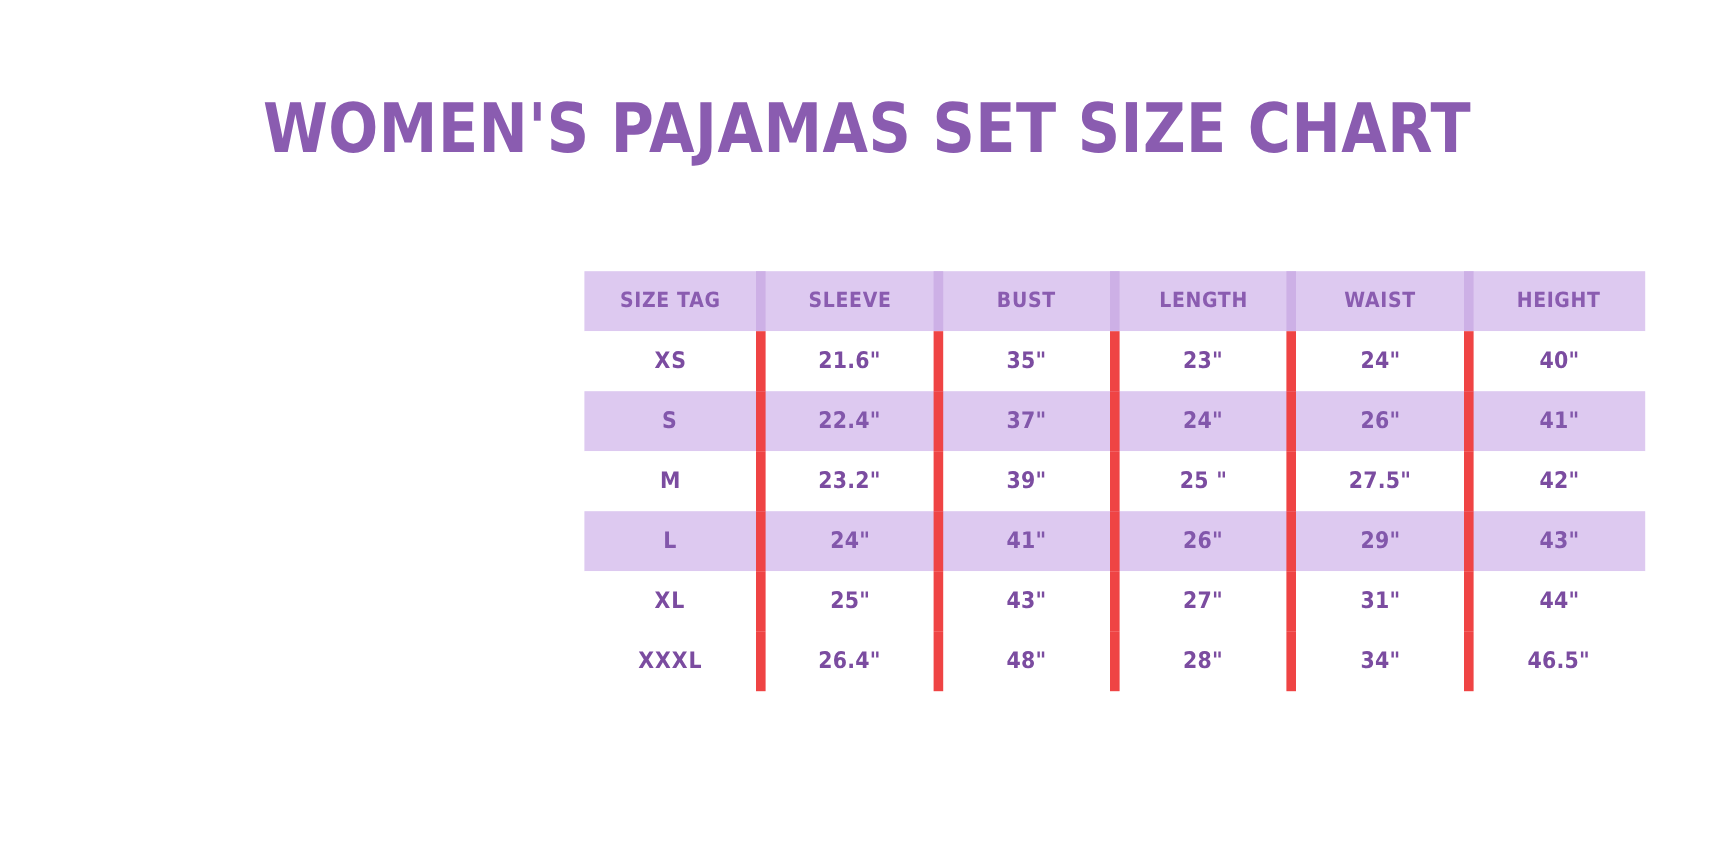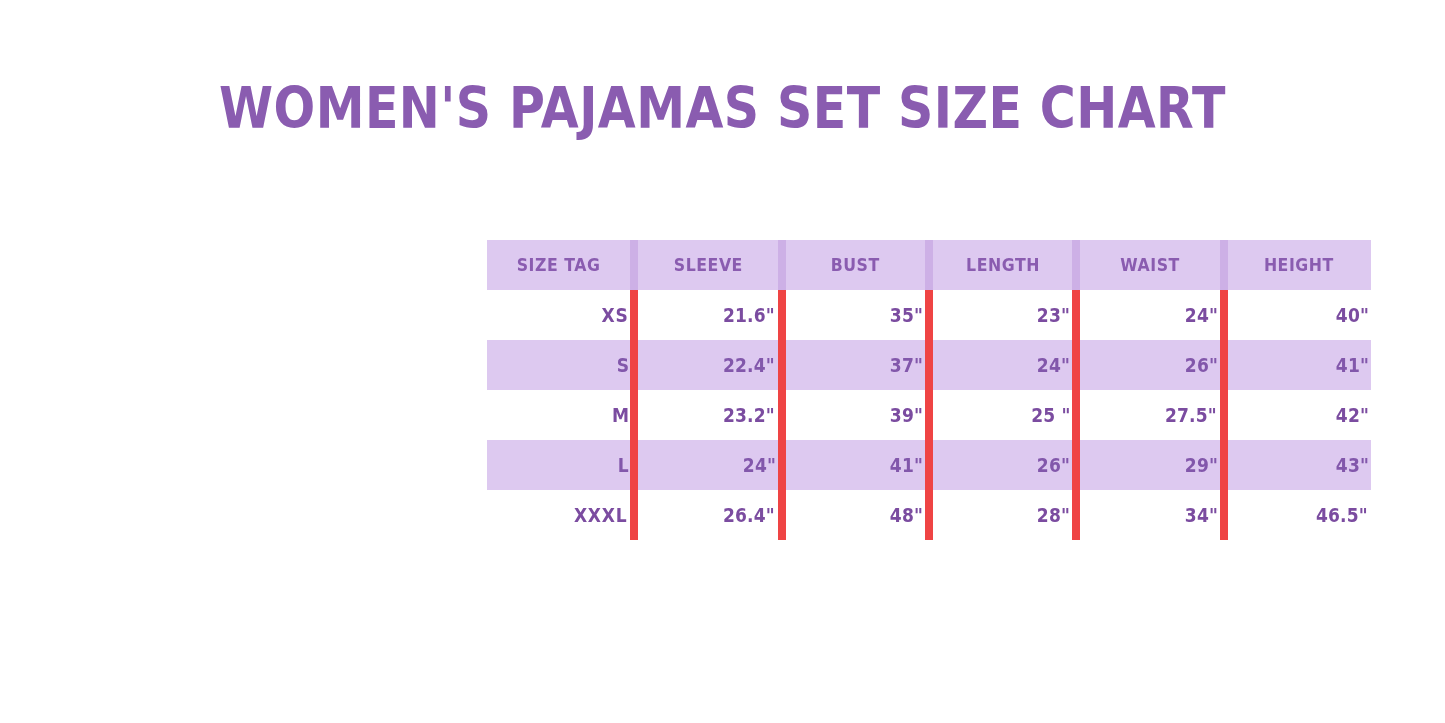--- a/index.html
+++ b/index.html
@@ -36,21 +36,21 @@
     color: #8a5cb0;
     transform: scaleX(0.86);
     transform-origin: center top;
     white-space: nowrap;
   }
 
   
   .size-table-wrap {
     position: absolute;
     left: 487px;
-    top: 218px;
+    top: 204px;
     width: 884px;
   }
 
   table.size-table {
     width: 884px;
     border-collapse: collapse;
     table-layout: fixed;
   }
 
   table.size-table col {
@@ -82,21 +82,20 @@
     letter-spacing: 0.6px;
     border-left-color: #cdb0e6;
   }
 
   
   table.size-table tbody td {
     background: #ffffff;
     color: #7b4ca0;
     font-size: 19px;
     letter-spacing: 0.2px;
-    text-align: right;
   }
 
   table.size-table tbody tr.shaded td {
     background: #ddc9f0;
     color: #8257ab;
   }
 
   
   table.size-table tbody td.size-tag {
     font-size: 19px;
@@ -163,20 +162,28 @@
           </tr>
           <tr class="shaded">
             <td class="size-tag"><span class="cell-inner">L</span></td>
             <td><span class="cell-inner">24"</span></td>
             <td><span class="cell-inner">41"</span></td>
             <td><span class="cell-inner">26"</span></td>
             <td><span class="cell-inner">29"</span></td>
             <td><span class="cell-inner">43"</span></td>
           </tr>
           <tr>
+            <td class="size-tag"><span class="cell-inner">XL</span></td>
+            <td><span class="cell-inner">25"</span></td>
+            <td><span class="cell-inner">43"</span></td>
+            <td><span class="cell-inner">27"</span></td>
+            <td><span class="cell-inner">31"</span></td>
+            <td><span class="cell-inner">44"</span></td>
+          </tr>
+          <tr>
             <td class="size-tag"><span class="cell-inner">XXXL</span></td>
             <td><span class="cell-inner">26.4"</span></td>
             <td><span class="cell-inner">48"</span></td>
             <td><span class="cell-inner">28"</span></td>
             <td><span class="cell-inner">34"</span></td>
             <td><span class="cell-inner">46.5"</span></td>
           </tr>
         </tbody>
     </table>
   </div>

